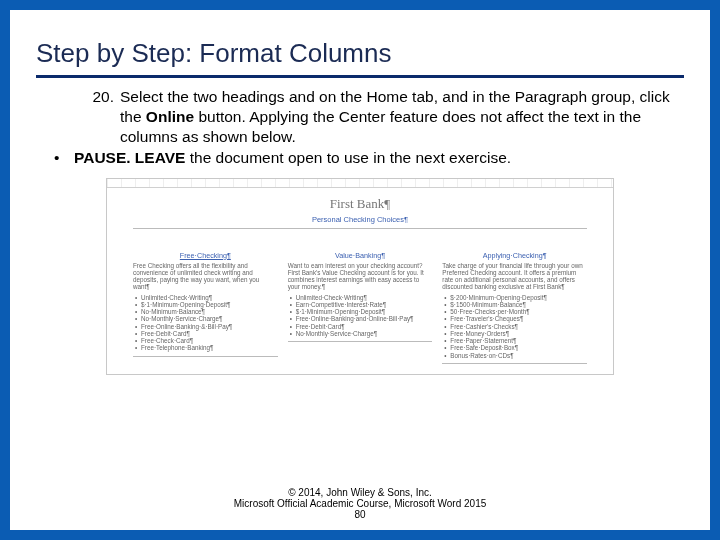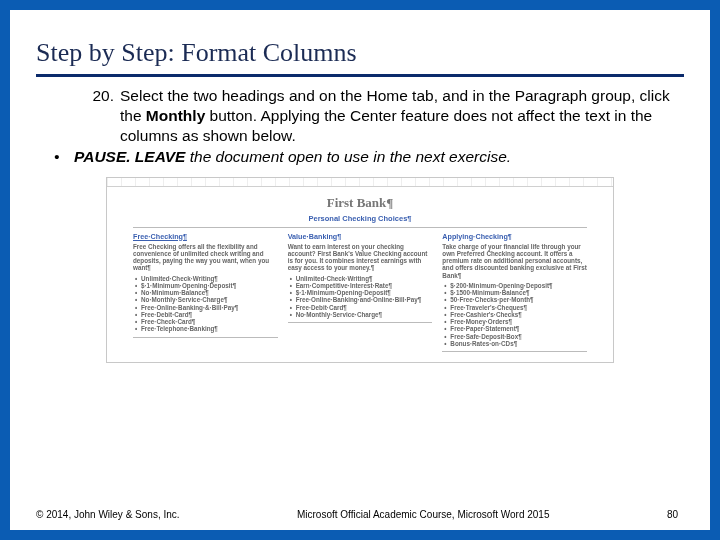--- a/index.html
+++ b/index.html
@@ -14,21 +14,20 @@
     padding: 28px 26px 10px 26px;
     height: 100%;
     position: relative;
   }
   .title {
     font-size: 26px;
     font-weight: 400;
     color: #1b2b54;
     padding-bottom: 6px;
     border-bottom: 3px solid #0b2a6b;
-    font-family: Liberation Serif, serif;
   }
   .content {
     font-size: 15.5px;
     line-height: 1.28;
     color: #000;
   }
   ol.steps {
     list-style: none;
     padding-left: 46px;
     margin-top: 9px;
@@ -45,73 +44,72 @@
     text-align: right;
   }
   ul.bul {
     list-style: none;
     padding-left: 18px;
     margin-top: 2px;
   }
   ul.bul li {
     position: relative;
     padding-left: 20px;
-    font-style: italic;
   }
   ul.bul li::before {
     content: "•";
     position: absolute;
     left: 0;
     top: 0;
   }
   .b { font-weight: 700; }
 
   
   .wshot {
     margin: 10px auto 0 auto;
     width: 508px;
     background: #fff;
     border: 1px solid #c8c8c8;
     font-size: 6.3px;
     color: #555;
     position: relative;
-    font-weight: bold;
   }
   .wshot .ruler {
     height: 9px;
     border-bottom: 1px solid #d0d0d0;
     background: repeating-linear-gradient(90deg,#eee 0,#eee 1px,#fff 1px,#fff 14px);
   }
   .wshot .doc {
     padding: 8px 26px 8px 26px;
   }
   .doctitle {
     text-align: center;
     font-family: "Times New Roman", serif;
     font-size: 13px;
     color: #777;
     margin-bottom: 2px;
   }
   .docsub {
     text-align: center;
     color: #3a5fb0;
     font-size: 7.5px;
-    margin-bottom: 4px;
+    margin-bottom: 22px;
     border-bottom: 1px solid #bbb;
     padding-bottom: 3px;
   }
   .cols {
     display: flex;
     gap: 10px;
   }
   .col { flex: 1; }
   .col .h {
     color: #3a5fb0;
     font-size: 7.2px;
     margin-bottom: 2px;
+    text-align: center;
   }
   .col .h.uline { text-decoration: underline; }
   .col .p {
     color: #666;
     line-height: 1.15;
     margin-bottom: 3px;
   }
   .col .li {
     color: #666;
     line-height: 1.15;
@@ -124,43 +122,44 @@
     left: 2px;
   }
   .col .rule {
     border-top: 1px solid #bbb;
     margin: 4px 0 2px 0;
   }
 
   .footer {
     position: absolute;
     left: 26px;
-    right: 32px;
+    right: 26px;
     bottom: 10px;
     font-size: 10px;
     color: #000;
     display: flex;
     align-items: center;
+    flex-direction: column;
   }
   .footer .c1 { flex: 0 0 auto; }
   .footer .c2 { flex: 1; text-align: center; }
   .footer .c3 { flex: 0 0 auto; text-align: right; }
 </style>
 </head>
 <body>
 
 <div class="slide">
   <h1 class="title">Step by Step: Format Columns</h1>
 
   <div class="content">
     <ol class="steps">
       <li>
         <span class="num">20.</span>
         <span>
-          <span>Select the two headings and on the Home tab, and in the Paragraph group, click the </span><span class="b">Monthly</span><span> button. Applying the Center feature does not affect the text in the columns as shown below.</span>
+          <span>Select the two headings and on the Home tab, and in the Paragraph group, click the </span><span class="b">Online</span><span> button. Applying the Center feature does not affect the text in the columns as shown below.</span>
         </span>
       </li>
     </ol>
     <ul class="bul">
       <li>
         <span class="b">PAUSE. LEAVE</span><span> the document open to use in the next exercise.</span>
       </li>
     </ul>
 
     <div class="wshot">

